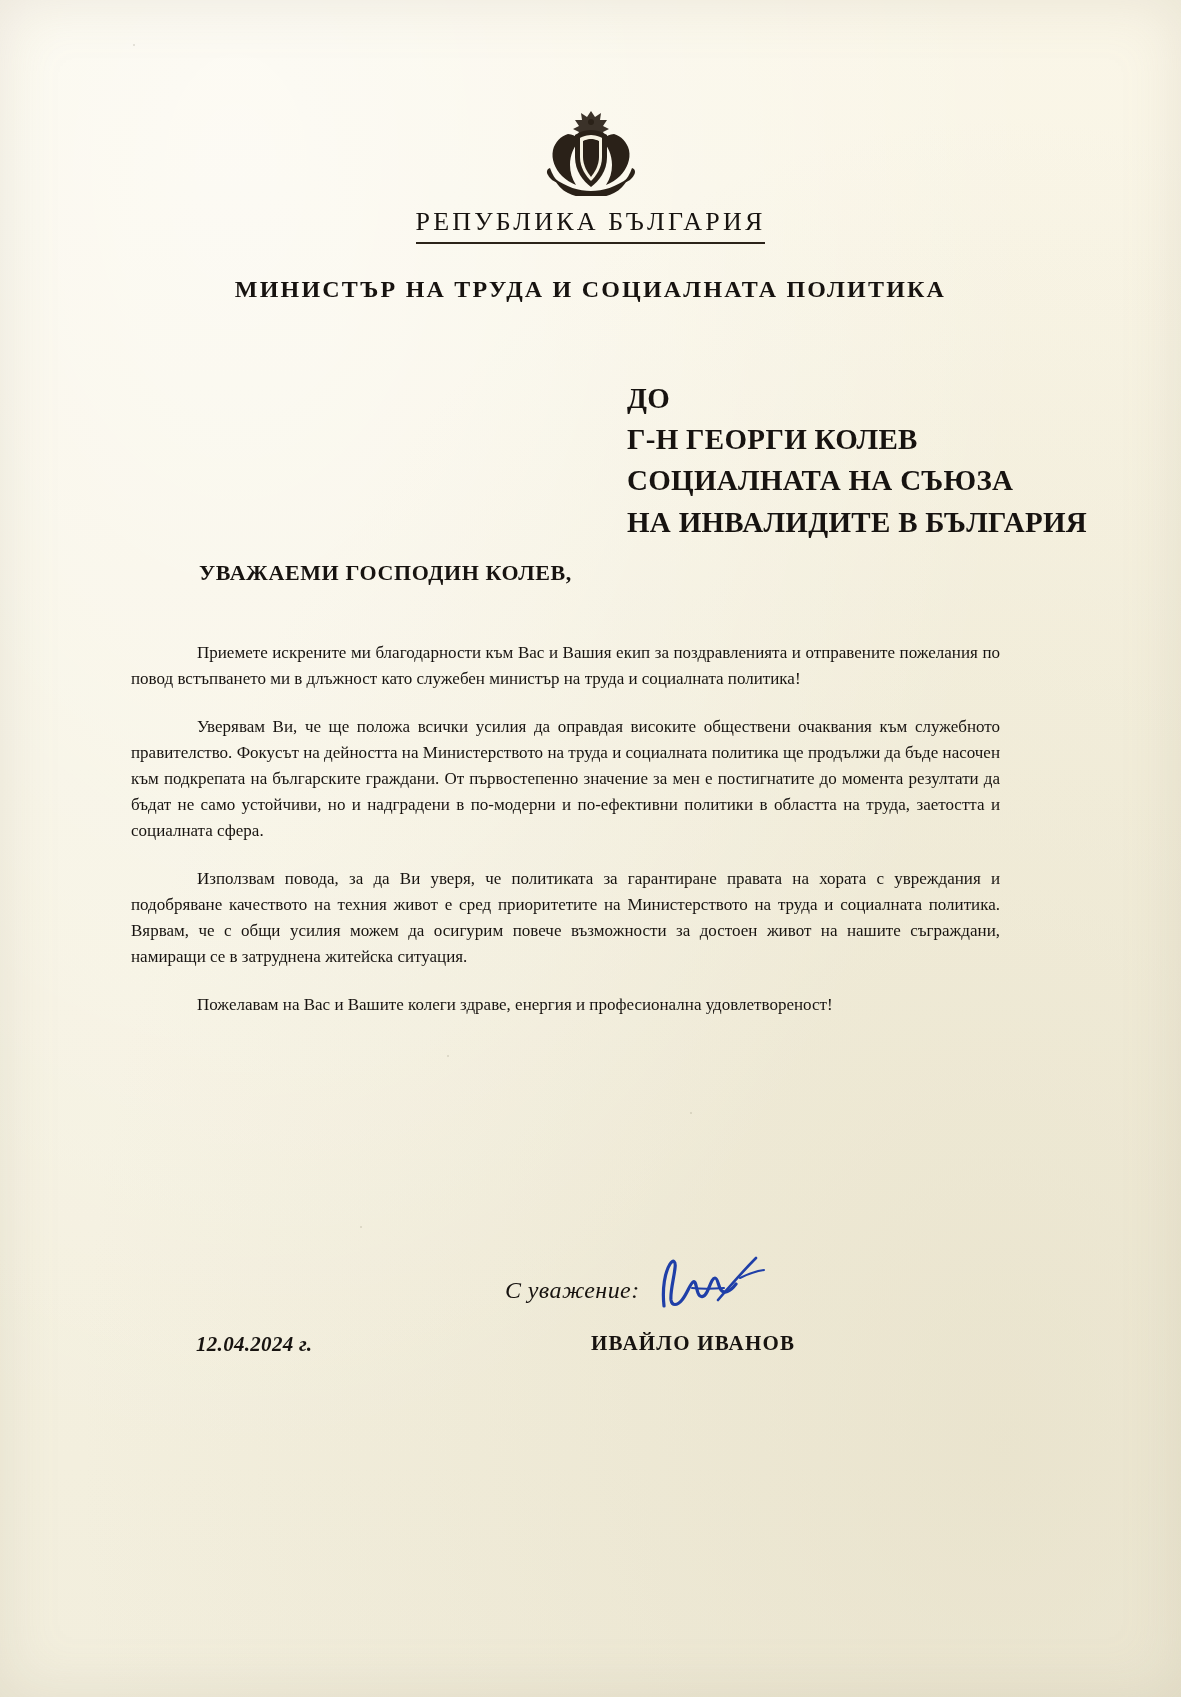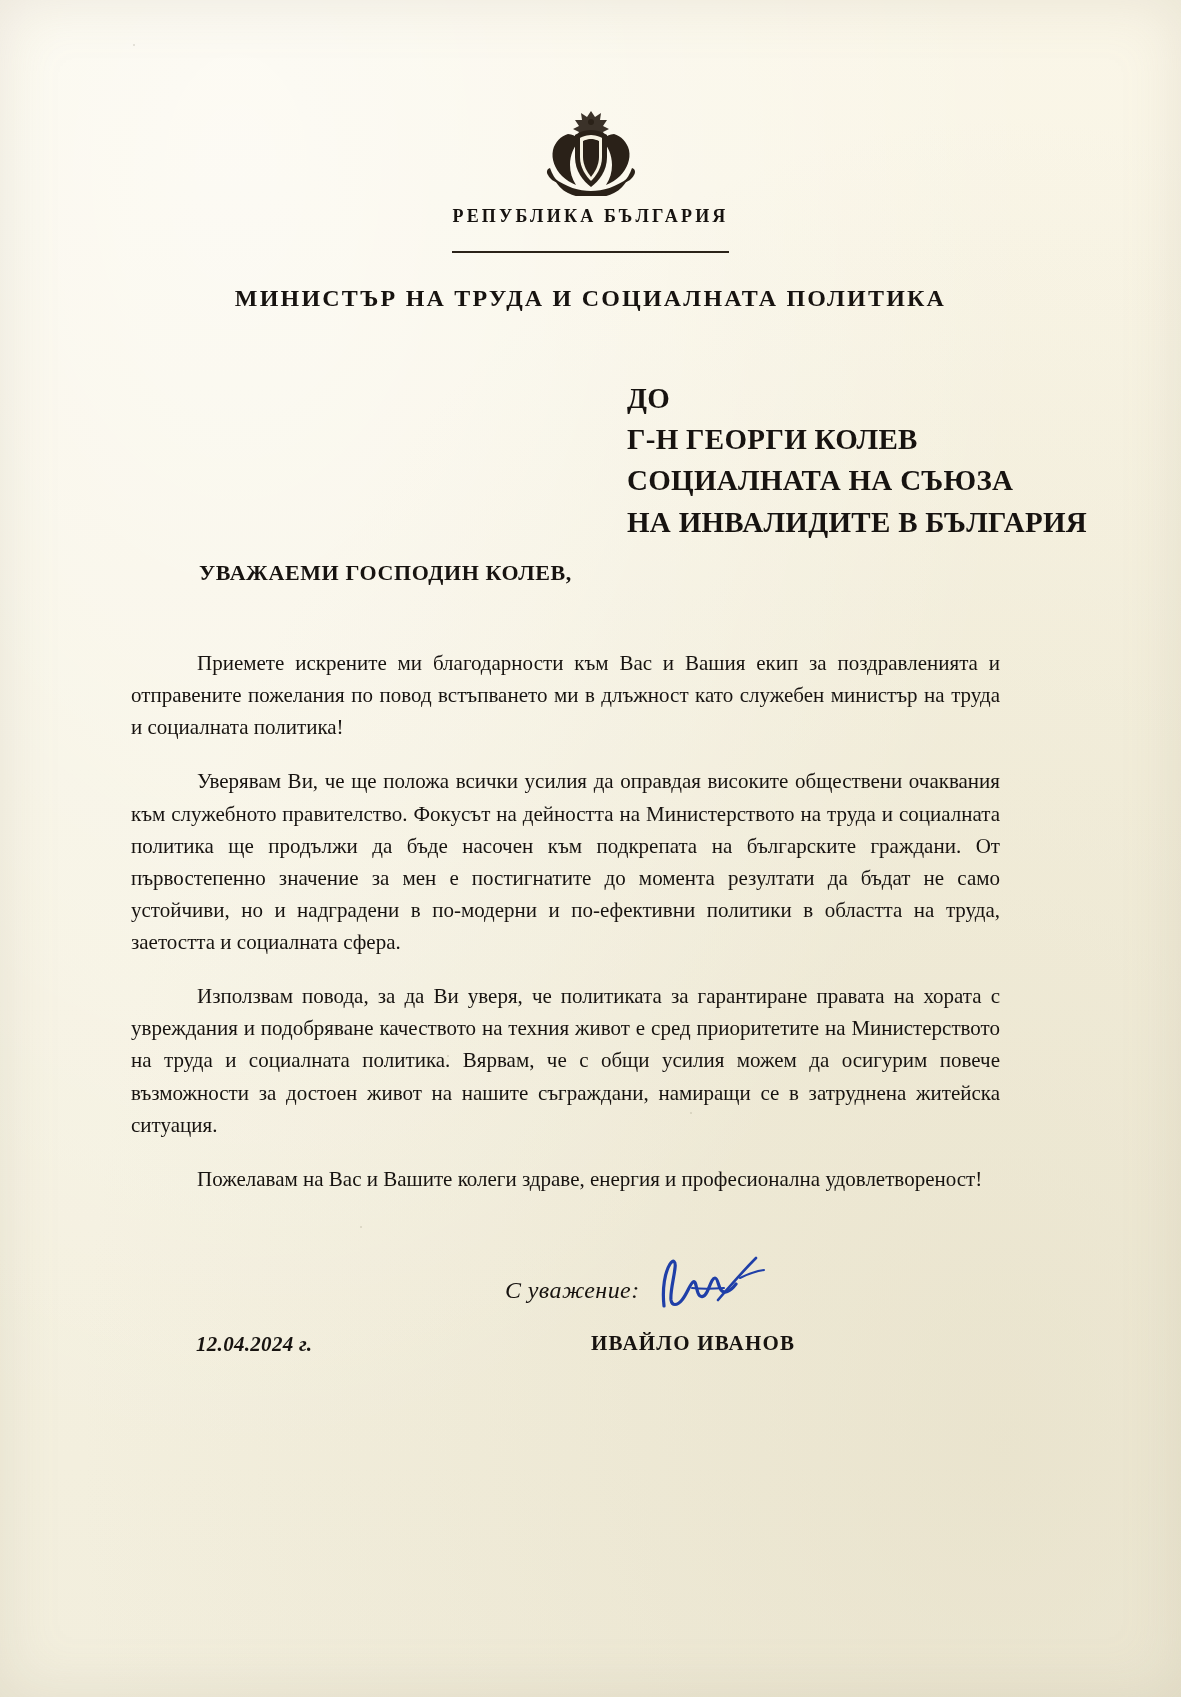--- a/index.html
+++ b/index.html
@@ -42,25 +42,25 @@
   .emblem svg { display: block; }
 
   .header-block {
     position: absolute;
     top: 206px;
     left: 0;
     right: 0;
     text-align: center;
   }
   .country {
-    font-size: 18px;
-    font-weight: bold;
+    font-size: 26px;
+    font-weight: normal;
     letter-spacing: 3.2px;
     display: inline-block;
-    padding-bottom: 23px;
+    padding-bottom: 5px;
     border-bottom: 2px solid #2b2319;
     line-height: 1.2;
   }
   .ministry {
     margin-top: 30px;
     font-size: 24px;
     font-weight: bold;
     letter-spacing: 2.2px;
     line-height: 1.25;
   }
@@ -85,22 +85,22 @@
     letter-spacing: 0.6px;
   }
 
   .body {
     position: absolute;
     top: 640px;
     left: 131px;
     width: 869px;
   }
   .body p {
-    margin: 7px 0 22px 0;
-    font-size: 21px;
+    margin: 0 0 22px 0;
+    font-size: 17px;
     line-height: 1.53;
     text-align: justify;
     text-indent: 66px;
     hyphens: none;
   }
   .body p:last-child { margin-bottom: 0; }
 
   .signoff {
     position: absolute;
     top: 1277px;

